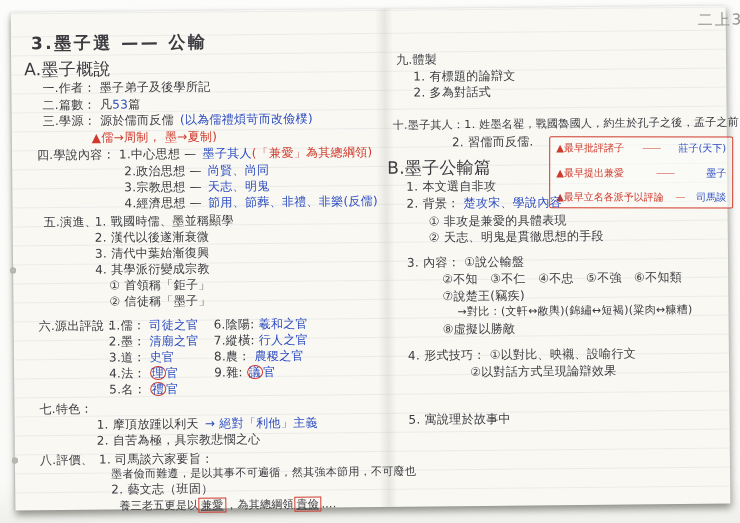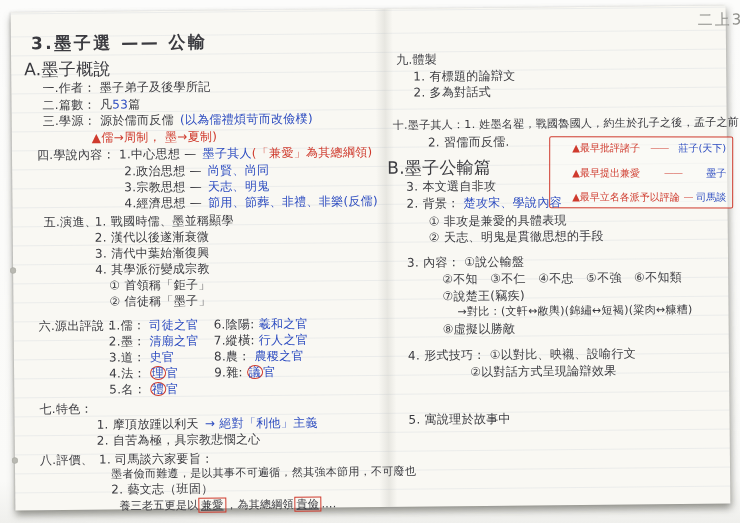--- a/index.html
+++ b/index.html
@@ -34,21 +34,21 @@
   .ml4{margin-left:4px;} .ml6{margin-left:6px;}
   .circle-red{display:inline-block;border:1.4px solid #cf3a2d;border-radius:50%;padding:0 1px;line-height:12px;color:#2d4cc0;}
   .box-red{display:inline-block;border:1.4px solid #cf3a2d;padding:0 1.5px;line-height:13px;color:#3b3b40;text-decoration:underline;}
   .redbox{
     position:absolute;left:537px;top:130px;width:184px;height:72px;box-sizing:border-box;
     border:1.6px solid #cf3a2d;border-radius:2px;background:rgba(252,252,248,.55);
     padding:5px 6px;display:flex;flex-direction:column;justify-content:space-between;
     transform:rotate(.6deg);
   }
   .redbox .row{display:flex;align-items:center;gap:3px;font-size:10px;line-height:11px;}
-  .redbox .q{color:#cf3a2d;margin-left:16px;}
+  .redbox .q{color:#cf3a2d;}
   .redbox .dash{flex:1;text-align:center;color:#cf3a2d;overflow:hidden;letter-spacing:-1px;}
   .redbox .a{color:#2d4cc0;}
 </style>
 </head>
 <body>
 
 <div class="paper">
   <div class="fold"></div>
   <div class="hole" style="top:255px"></div>
   <div class="hole" style="top:445px"></div>
@@ -97,42 +97,42 @@
   <div class="ln" style="left:96px;top:471px">2. 藝文志（班固）</div>
   <div class="ln sm" style="left:104px;top:487px"><span>養三老五更是以</span><span class="box-red">兼愛</span><span>，為其總綱領</span><span class="box-red">貴儉</span><span>….</span></div>
 
   <div class="ln t-pencil" style="left:687px;top:7px">二上3</div>
 
   <div class="ln" style="left:385px;top:44px">九.體製</div>
   <div class="ln" style="left:402px;top:61px">1. 有標題的論辯文</div>
   <div class="ln" style="left:402px;top:77px">2. 多為對話式</div>
 
   <div class="ln sm" style="left:381px;top:110px">十.墨子其人：1. 姓墨名翟，戰國魯國人，約生於孔子之後，孟子之前</div>
-  <div class="ln" style="left:416px;top:127px">2. 習儒而反儒.</div>
+  <div class="ln" style="left:440px;top:127px">2. 習儒而反儒.</div>
 
   <div class="redbox">
     <div class="row">
         <span class="q">▲最早批評諸子</span>
         <span class="dash">——</span>
         <span class="a">莊子(天下)</span>
       </div>
     <div class="row">
         <span class="q">▲最早提出兼愛</span>
         <span class="dash">——</span>
         <span class="a">墨子</span>
       </div>
     <div class="row">
         <span class="q">▲最早立名各派予以評論</span>
         <span class="dash">—</span>
         <span class="a">司馬談</span>
       </div>
   </div>
 
   <div class="ln hdr" style="left:375px;top:152px">B.墨子公輸篇</div>
-  <div class="ln" style="left:394px;top:171px">3. 本文選自非攻</div>
+  <div class="ln" style="left:394px;top:171px">1. 本文選自非攻</div>
   <div class="ln" style="left:394px;top:188px"><span>2. 背景：</span><span class="t-blue ml4">楚攻宋、學說內容</span></div>
   <div class="ln" style="left:416px;top:206px">① 非攻是兼愛的具體表現</div>
   <div class="ln" style="left:416px;top:222px">② 天志、明鬼是貫徹思想的手段</div>
 
   <div class="ln" style="left:394px;top:247px"><span>3. 內容：</span><span class="ml4">①說公輸盤</span></div>
   <div class="ln" style="left:429px;top:264px">②不知　③不仁　④不忠　⑤不強　⑥不知類</div>
   <div class="ln" style="left:429px;top:281px">⑦說楚王(竊疾)</div>
   <div class="ln sm" style="left:444px;top:297px">→對比：(文軒↔敝輿)(錦繡↔短褐)(粱肉↔糠糟)</div>
   <div class="ln" style="left:429px;top:314px">⑧虛擬以勝敵</div>
 

